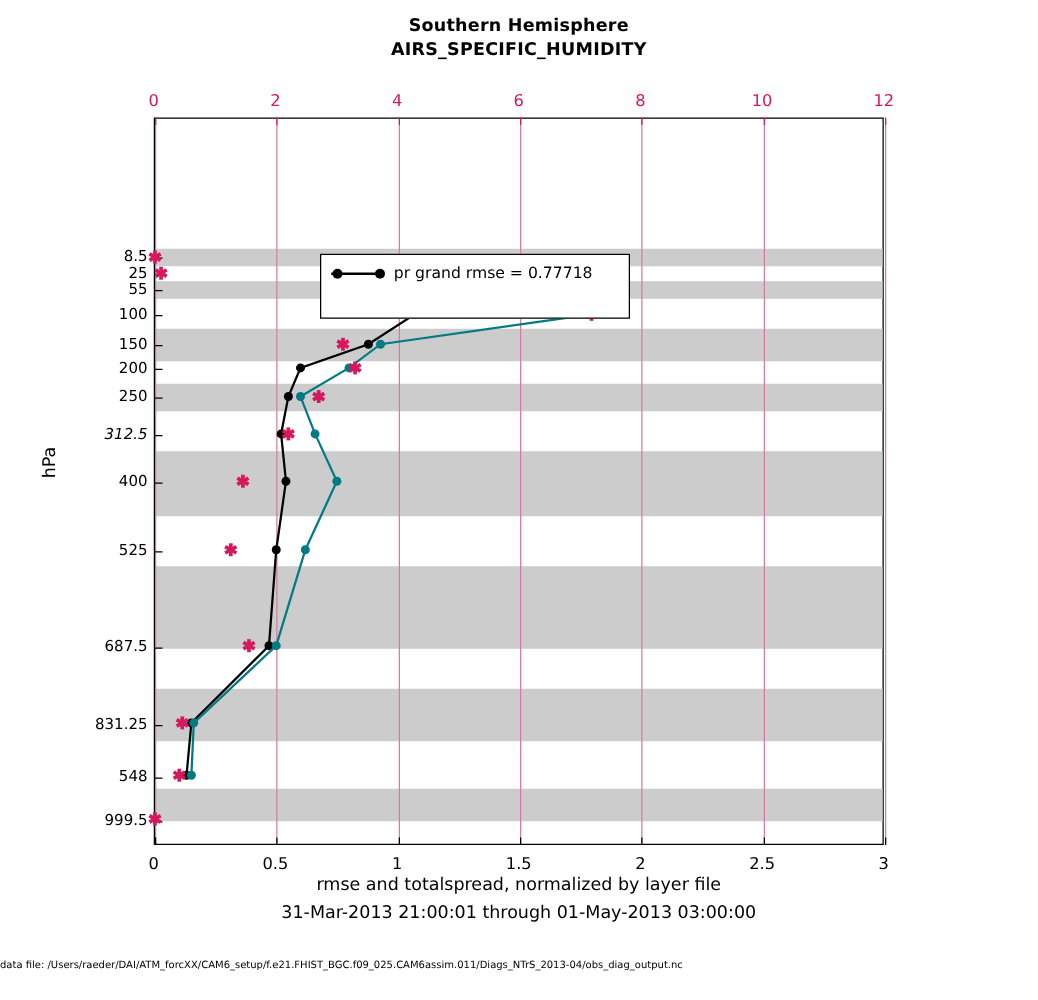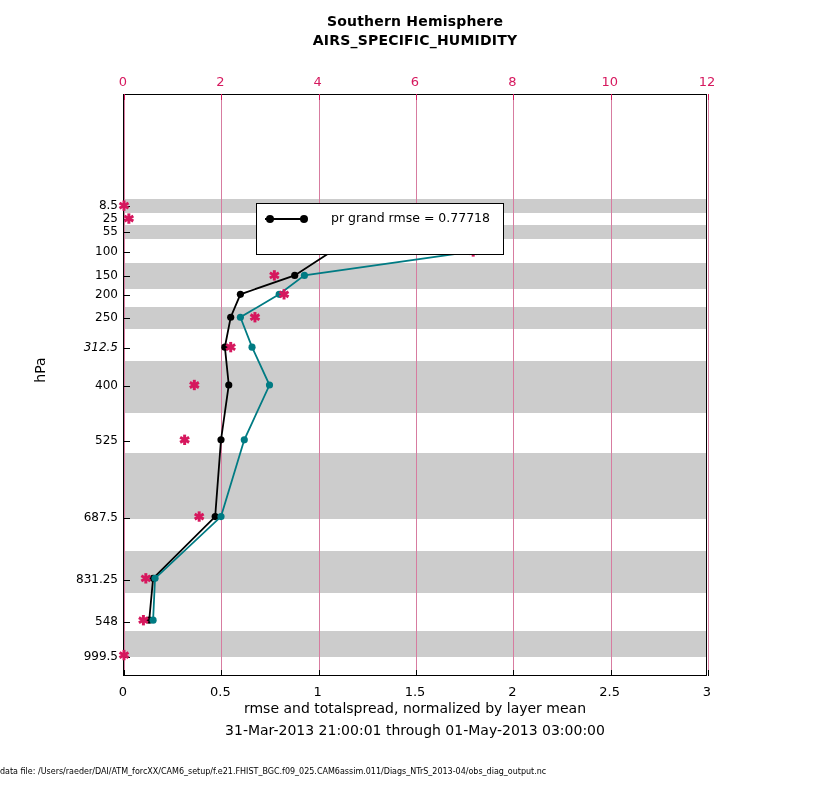--- a/index.html
+++ b/index.html
@@ -178,21 +178,20 @@
     width: 8px;
     height: 8px;
     border-radius: 50%;
   }
   .legend-text {
     position: absolute;
     left: 58px;
     top: 5px;
     font-size: 12.5px;
     white-space: nowrap;
-    margin-left: 16px;
   }
   svg#series-svg {
     position: absolute;
     left: 0; top: 0;
     width: 100%;
     height: 100%;
     overflow: visible;
   }
 </style>
 </head>
@@ -370,21 +369,21 @@
     <div id="legend">
         <div class="legend-row" style="top: 1px;">
           <div class="legend-line" style="background: rgb(0, 0, 0);"></div>
           <div class="legend-dot" style="left: 9px; background: rgb(0, 0, 0);"></div>
           <div class="legend-dot" style="left: 43px; background: rgb(0, 0, 0);"></div>
           <div class="legend-text" style="color: rgb(0, 0, 0);">pr grand rmse = 0.77718</div>
         </div>
       </div>
   </div>
 
-  <div class="bottom-caption" id="caption1">rmse and totalspread, normalized by layer mean</div>
+  <div class="bottom-caption" id="caption1">rmse and totalspread, normalized by layer file</div>
   <div class="bottom-caption" id="caption2">31-Mar-2013 21:00:01 through 01-May-2013 03:00:00</div>
   <div id="datafile">data file: /Users/raeder/DAI/ATM_forcXX/CAM6_setup/f.e21.FHIST_BGC.f09_025.CAM6assim.011/Diags_NTrS_2013-04/obs_diag_output.nc</div>
 
 <div class="xlabel-bottom" style="left: 123px;">0</div>
     <div class="xlabel-bottom" style="left: 220.333px;">0.5</div>
     <div class="xlabel-bottom" style="left: 317.667px;">1</div>
     <div class="xlabel-bottom" style="left: 415px;">1.5</div>
     <div class="xlabel-bottom" style="left: 512.333px;">2</div>
     <div class="xlabel-bottom" style="left: 609.667px;">2.5</div>
     <div class="xlabel-bottom" style="left: 707px;">3</div>

